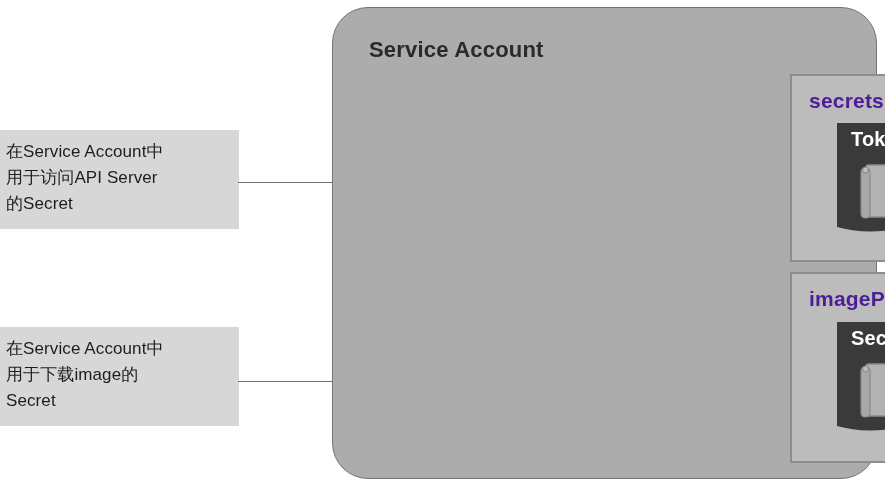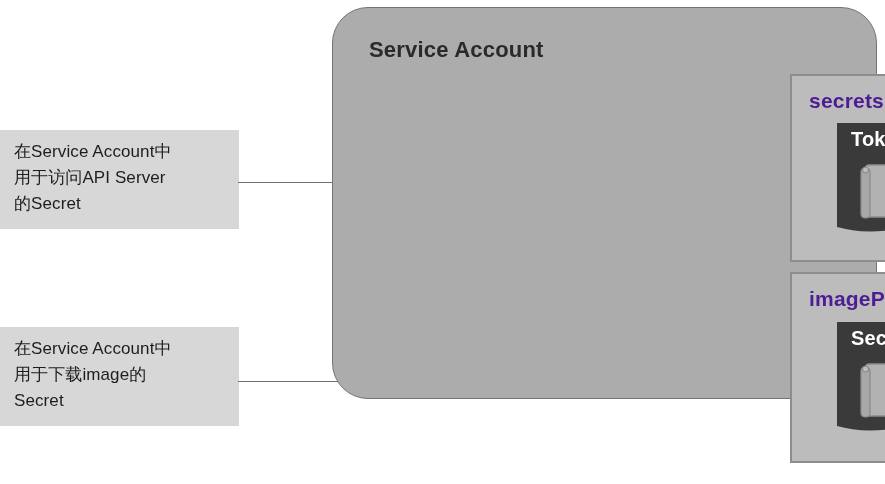--- a/index.html
+++ b/index.html
@@ -15,21 +15,21 @@
     font-family: "Liberation Sans", "DejaVu Sans", sans-serif;
   }
 
   
   .callout {
     position: absolute;
     background: #d7d7d7;
     color: #1d1d1d;
     font-size: 17px;
     line-height: 1.52;
-    padding: 9px 12px 10px 14px;
+    padding: 9px 12px 10px 6px;
     box-sizing: border-box;
     white-space: pre-line;
     letter-spacing: 0.1px;
   }
   #callout-secrets { left: 0px;  top: 130px; width: 239px; height: 99px; }
   #callout-imagepull { left: 0px; top: 327px; width: 239px; height: 99px; }
 
   
   .connector {
     position: absolute;
@@ -38,21 +38,21 @@
   }
   #connector-top    { left: 238px; top: 182px; width: 220px; }
   #connector-bottom { left: 238px; top: 381px; width: 268px; }
 
   
   #service-account-box {
     position: absolute;
     left: 332px;
     top: 7px;
     width: 545px;
-    height: 392px;
+    height: 472px;
     background: #acacac;
     border: 1px solid #747474;
     border-radius: 36px;
     box-sizing: border-box;
   }
   #service-account-title {
     position: absolute;
     left: 36px;
     top: 29px;
     font-size: 22px;

